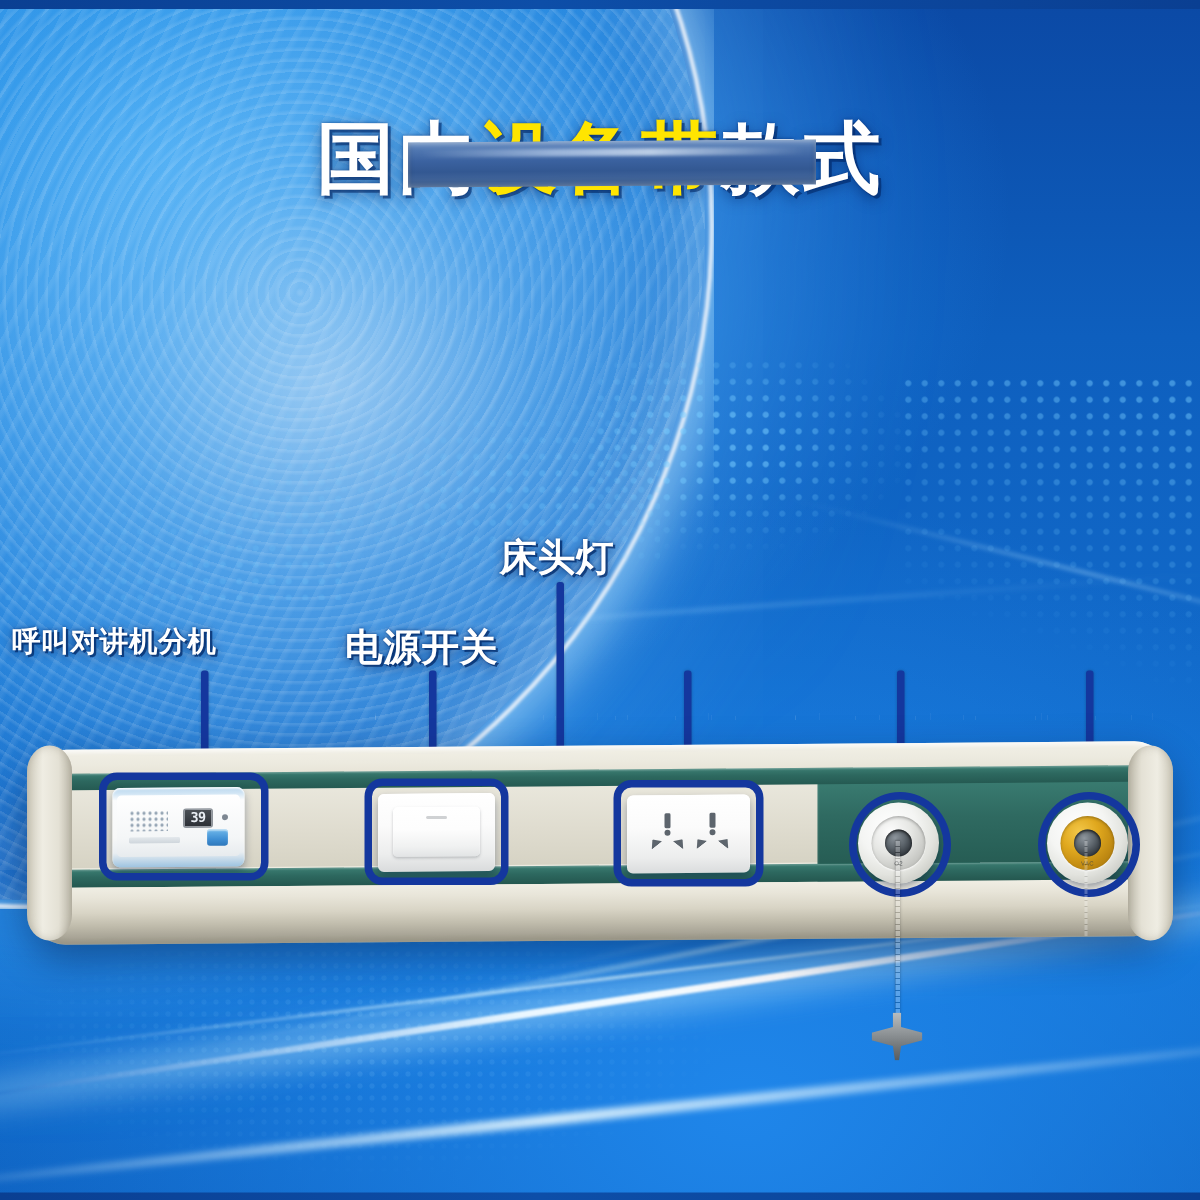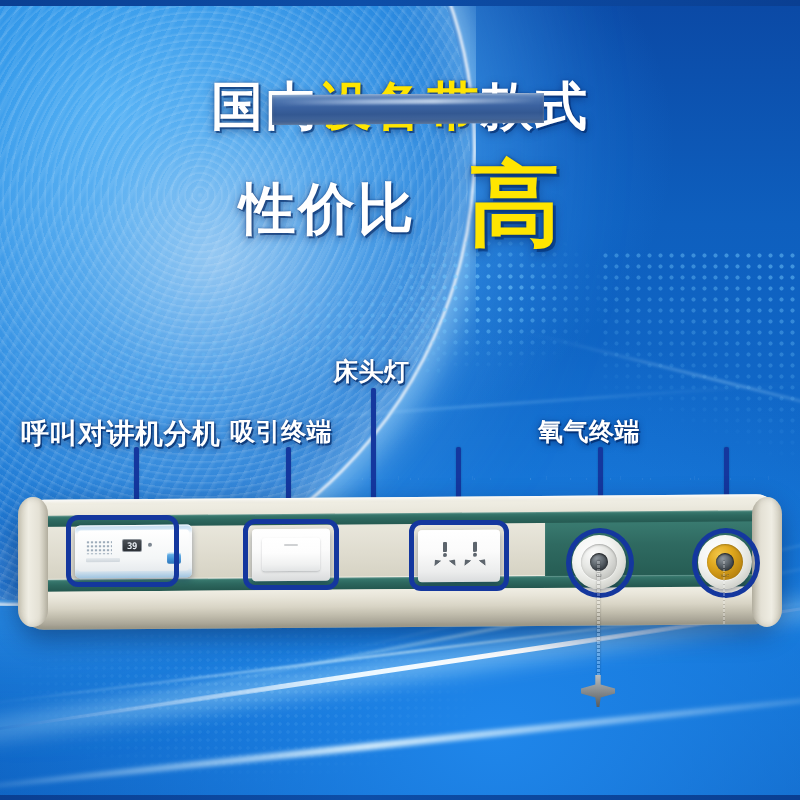--- a/index.html
+++ b/index.html
@@ -274,21 +274,21 @@
     position:absolute; border:5px solid #14379e; border-radius:12px;
     pointer-events:none;
   }
   .hcircle{
     position:absolute; border:5px solid #14379e; border-radius:50%;
     pointer-events:none;
   }
 
   
   .intercom{
-    position:absolute; left:75px; top:525px; width:117px; height:53px;
+    position:absolute; left:75px; top:525px; width:88px; height:53px;
     border-radius:5px;
     background:linear-gradient(180deg,#bcd8ee 0%,#cfe4f4 7%,#fbfcfd 16%,#f7f8f8 62%,#e9eef2 82%,#9dc3e0 100%);
     box-shadow:0 3px 6px rgba(0,25,70,.35), inset 0 1px 1px rgba(255,255,255,.9);
     transform:skewY(-0.45deg);
   }
   .ic-face{
     position:absolute; left:3px; top:5px; right:3px; bottom:7px;
     background:linear-gradient(180deg,#ffffff,#f4f6f7 70%,#e7ebee);
     border-radius:3px;
   }
@@ -432,29 +432,25 @@
   <div class="streak s1"></div>
   <div class="streak s5"></div>
 
   <div class="bg-topbar"></div>
   <div class="bg-botbar"></div>
 
   <div class="headline">
     <div class="hl-line1">
       <span class="t-white">国内</span><span class="t-yellow">设备带</span><span class="t-white">款式</span>
     </div>
-    <div class="hl-line2">
-      <span class="t-white">性价比</span><span class="hl-big">高</span>
-    </div>
-  </div>
-
-  <div class="callout" style="left:21px; top:415px; font-size:28px;">呼叫对讲机分机</div>
-  <div class="callout" style="left:230px; top:415px; font-size:25px;">吸引终端</div>
+  </div>
+
+  <div class="callout" style="left:8px; top:415px; font-size:19px;">呼叫对讲机分机</div>
+  <div class="callout" style="left:230px; top:415px; font-size:25px;">电源开关</div>
   <div class="callout" style="left:333px; top:355px; font-size:25px;">床头灯</div>
-  <div class="callout" style="left:538px; top:415px; font-size:25px;">氧气终端</div>
 
   <div class="leader" style="left:134px; top:447px; height:74px;"></div>
   <div class="leader" style="left:286px; top:447px; height:78px;"></div>
   <div class="leader" style="left:371px; top:388px; height:215px;"></div>
   <div class="leader" style="left:456px; top:447px; height:79px;"></div>
   <div class="leader" style="left:598px; top:447px; height:75px;"></div>
   <div class="leader" style="left:724px; top:447px; height:75px;"></div>
 
   <div id="bhu">
     <div class="bhu-body"></div>

